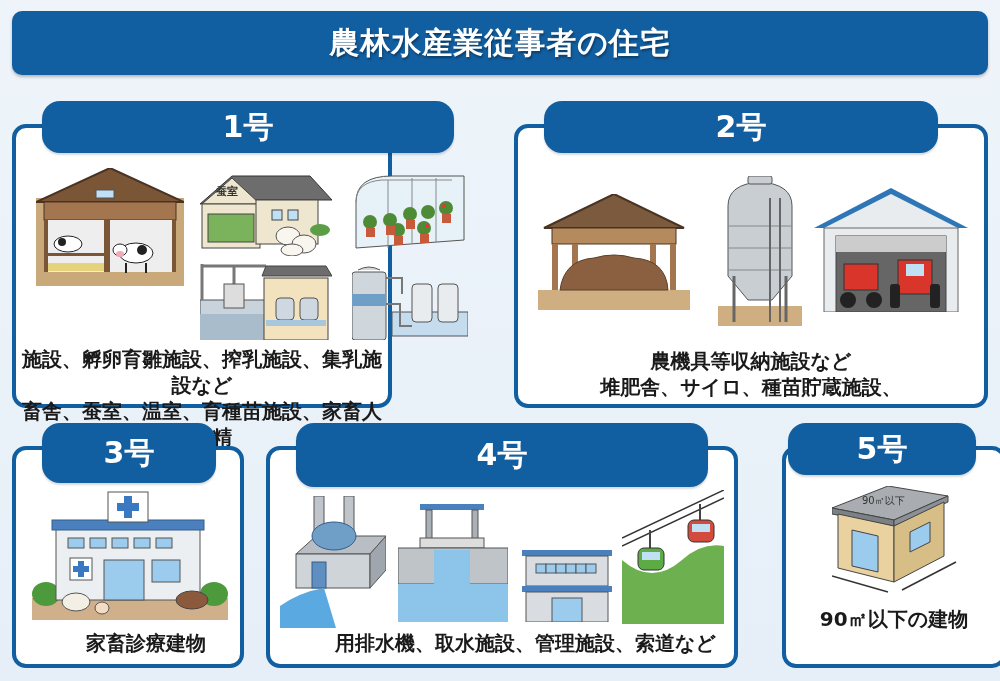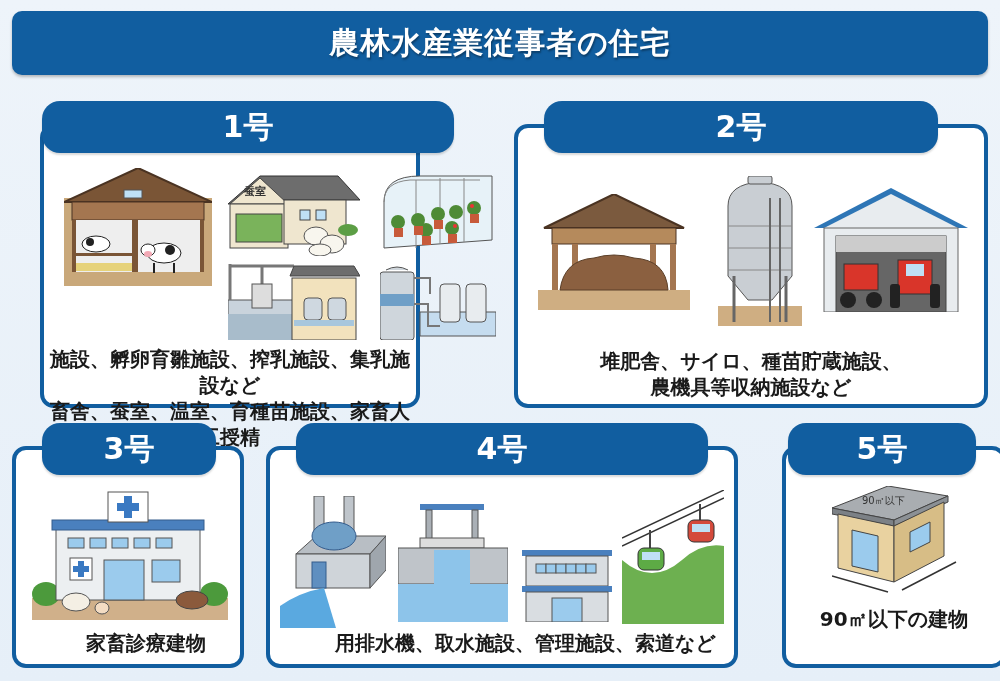--- a/index.html
+++ b/index.html
@@ -37,21 +37,21 @@
   .illus { position: absolute; }
   svg { display: block; }
 </style>
 </head>
 <body>
 
 <div class="title-bar">
   <span>農林水産業従事者の住宅</span>
 </div>
 
-<div class="panel" style="left:12px; top:124px; width:380px; height:284px;margin-left:28px;">
+<div class="panel" style="left:12px; top:124px; width:380px; height:284px;">
 
   <div class="illus" style="left:20px; top:40px;">
     <svg width="148" height="118" viewBox="0 0 148 118">
       <rect x="0" y="30" width="148" height="88" fill="#c9a87a"></rect>
       <polygon points="74,0 148,34 0,34" fill="#7a5536" stroke="#4a3322" stroke-width="2"></polygon>
       <rect x="8" y="34" width="132" height="18" fill="#a47650" stroke="#4a3322"></rect>
       <rect x="60" y="22" width="18" height="8" fill="#bfe0f5" stroke="#555"></rect>
       <rect x="10" y="52" width="60" height="52" fill="#eee"></rect>
       <rect x="74" y="52" width="64" height="52" fill="#eee"></rect>
       <rect x="8" y="52" width="4" height="52" fill="#7a5536"></rect>
@@ -190,22 +190,22 @@
       <rect x="30" y="76" width="34" height="26" fill="#d9352a" stroke="#333"></rect>
       <circle cx="34" cy="112" r="8" fill="#222"></circle>
         <circle cx="60" cy="112" r="8" fill="#222"></circle>
       <rect x="84" y="72" width="34" height="34" fill="#d9352a" stroke="#333"></rect>
       <rect x="92" y="76" width="18" height="12" fill="#bfe0f5"></rect>
       <rect x="76" y="96" width="10" height="24" rx="3" fill="#222"></rect>
       <rect x="116" y="96" width="10" height="24" rx="3" fill="#222"></rect>
     </svg>
   </div>
   <div class="caption" style="top:220px; font-size:20px;">
+    <div>農機具等収納施設など</div>
     <div>堆肥舎、サイロ、種苗貯蔵施設、</div>
-    <div>農機具等収納施設など</div>
   </div>
 </div>
 <div class="tab" style="left:544px; top:101px; width:394px; height:52px;">
   <span>2号</span>
 </div>
 
 <div class="panel" style="left:12px; top:446px; width:232px; height:222px;">
   <div class="illus" style="left:16px; top:40px;">
     <svg width="196" height="130" viewBox="0 0 196 130">
       <rect x="0" y="108" width="196" height="22" fill="#d0b08a"></rect>
@@ -230,21 +230,21 @@
       <rect x="41" y="76" width="16" height="6" fill="#3a79c2"></rect>
       <ellipse cx="44" cy="112" rx="14" ry="9" fill="#f4efe4" stroke="#555"></ellipse>
       <ellipse cx="70" cy="118" rx="7" ry="6" fill="#f3dcc3" stroke="#555"></ellipse>
       <ellipse cx="160" cy="110" rx="16" ry="9" fill="#8b5a3c" stroke="#444"></ellipse>
     </svg>
   </div>
   <div class="caption" style="top:180px; font-size:20px;padding-left:36px;">
     <div>家畜診療建物</div>
   </div>
 </div>
-<div class="tab" style="left:42px; top:423px; width:174px; height:52px;">
+<div class="tab" style="left:42px; top:423px; width:174px; height:60px;">
   <span>3号</span>
 </div>
 
 <div class="panel" style="left:266px; top:446px; width:472px; height:222px;">
   <div class="illus" style="left:10px; top:46px;">
     <svg width="106" height="132" viewBox="0 0 106 132">
       <rect x="34" y="0" width="10" height="40" fill="#bfc5cb" stroke="#555"></rect>
       <rect x="64" y="0" width="10" height="40" fill="#bfc5cb" stroke="#555"></rect>
       <polygon points="16,58 36,40 106,40 90,58" fill="#b8bec4" stroke="#555"></polygon>
       <rect x="16" y="58" width="74" height="34" fill="#cfd4d9" stroke="#555"></rect>
@@ -292,21 +292,21 @@
       <rect x="20" y="62" width="18" height="8" fill="#bfe0f5"></rect>
       <line x1="78" y1="14" x2="78" y2="32" stroke="#444" stroke-width="2"></line>
       <rect x="66" y="30" width="26" height="22" rx="6" fill="#d44a3c" stroke="#333"></rect>
       <rect x="70" y="34" width="18" height="8" fill="#bfe0f5"></rect>
     </svg>
   </div>
   <div class="caption" style="top:180px; font-size:20px;padding-left:47px;">
     <div>用排水機、取水施設、管理施設、索道など</div>
   </div>
 </div>
-<div class="tab" style="left:296px; top:423px; width:412px; height:52px;">
+<div class="tab" style="left:296px; top:423px; width:412px; height:64px;">
   <span>4号</span>
 </div>
 
 <div class="panel" style="left:782px; top:446px; width:224px; height:222px;">
   <div class="illus" style="left:46px; top:36px;">
     <svg width="130" height="110" viewBox="0 0 130 110">
       <polygon points="0,22 56,0 116,10 62,34" fill="#a9adb1" stroke="#444"></polygon>
       <polygon points="0,22 62,34 62,40 0,28" fill="#7c8186" stroke="#444"></polygon>
       <polygon points="62,34 116,10 116,16 62,40" fill="#8b9095" stroke="#444"></polygon>
       <polygon points="6,28 62,40 62,96 6,82" fill="#e9d2a0" stroke="#444"></polygon>

